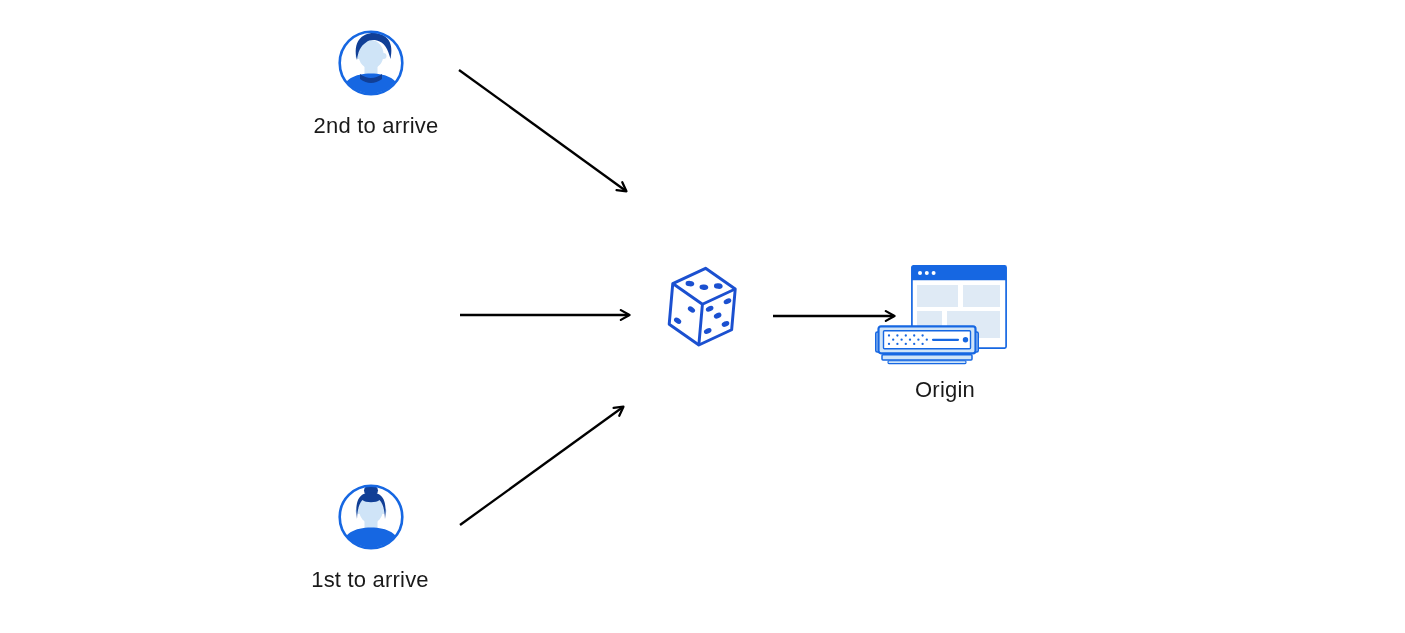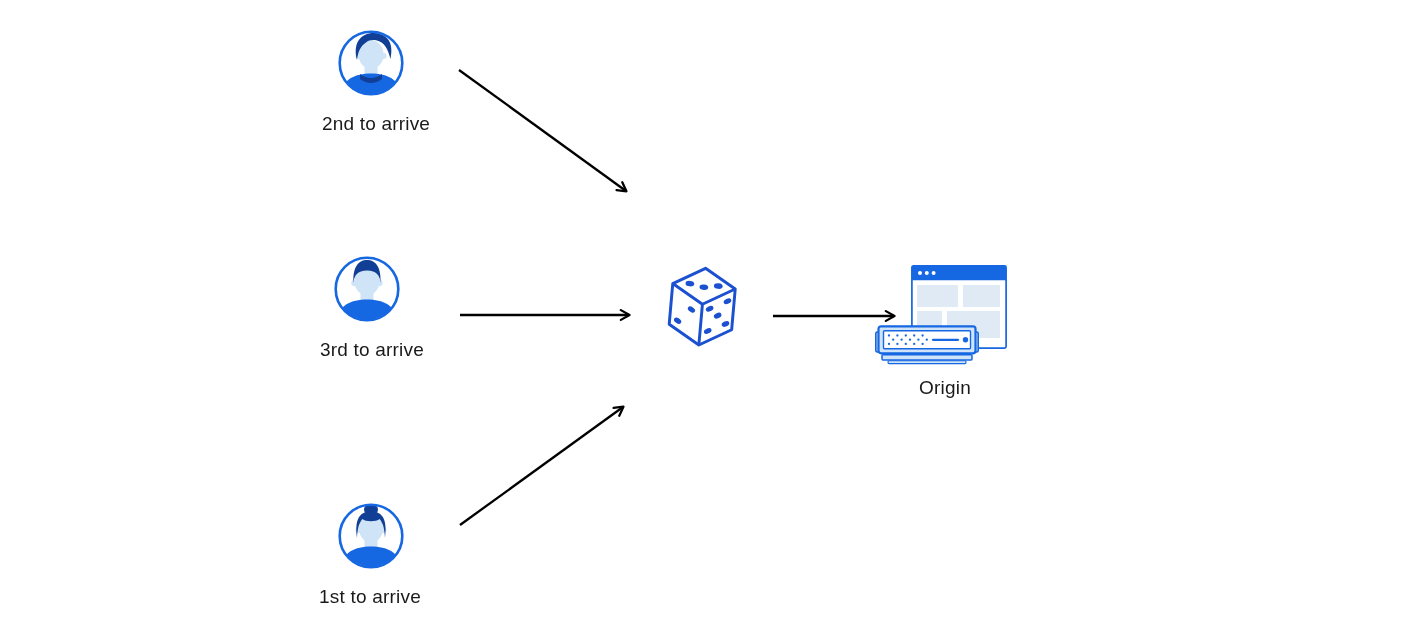--- a/index.html
+++ b/index.html
@@ -16,21 +16,21 @@
   html,body{margin:0;padding:0;}
   .canvas{
     position:relative;width:1405px;height:633px;
     background:var(--background);
     font-family:"Liberation Sans",sans-serif;
     overflow:hidden;
   }
   .node{position:absolute;}
   .node-label{
     position:absolute;transform:translateX(-50%);
-    font-size:19px;color:var(--label-text);
+    font-size:22px;color:var(--label-text);
     white-space:nowrap;letter-spacing:.2px;
   }
   .arrows{position:absolute;left:0;top:0;width:1405px;height:633px;}
   
   .f-white{fill:#ffffff;}
   .f-primary{fill:var(--primary-blue);}
   .f-navy{fill:var(--dark-navy);}
   .f-face{fill:var(--face-blue);}
   .f-light{fill:var(--light-blue-fill);}
   .f-pale{fill:var(--pale-blue-fill);}
@@ -79,42 +79,22 @@
         <circle cx="21.5" cy="27" r="3" class="f-face"></circle>
         <circle cx="46.5" cy="27" r="3" class="f-face"></circle>
         <ellipse cx="34" cy="25.5" rx="12.5" ry="14.5" class="f-face"></ellipse>
         <path d="M20,31 C15,12 26,3 38,4 C51,5.5 57,14 53.5,30 C51,20 47.5,13.5 40,11.5 C35.5,10.5 32,11 29,13.5 C23.5,17 21,23 20,31 Z" class="f-navy"></path>
       </g>
       <circle cx="34" cy="34" r="31.3" fill="none" class="s-primary" stroke-width="2.6"></circle>
     </svg>
     <div class="node-label" style="left:39px;top:84px;">2nd to arrive</div>
   </div>
 
-  <div class="node" style="left:333px;top:255px;">
-    <svg width="68" height="68" viewBox="0 0 68 68">
-      <defs>
-          <clipPath id="clip-b">
-            <circle cx="34" cy="34" r="30.6"></circle>
-          </clipPath>
-        </defs>
-      <circle cx="34" cy="34" r="30.6" class="f-white"></circle>
-      <g clip-path="url(#clip-b)">
-        <rect x="27.5" y="32" width="13" height="16" class="f-face"></rect>
-        <path d="M3,70 C3,52 16,44.5 34,44.5 C52,44.5 65,52 65,70 Z" class="f-primary"></path>
-        <circle cx="21.5" cy="28" r="3.2" class="f-face"></circle>
-        <circle cx="46.5" cy="28" r="3.2" class="f-face"></circle>
-        <ellipse cx="34" cy="26" rx="12.5" ry="14.5" class="f-face"></ellipse>
-        <path d="M20.5,28 C19.5,10 27,5 34,5 C41,5 48.5,10 47.5,28 C47,20.5 43.5,15.5 34,15.5 C24.5,15.5 21,20.5 20.5,28 Z" class="f-navy"></path>
-      </g>
-      <circle cx="34" cy="34" r="31.3" fill="none" class="s-primary" stroke-width="2.6"></circle>
-    </svg>
-    <div class="node-label" style="left:39px;top:84px;">3rd to arrive</div>
-  </div>
 
-  <div class="node" style="left:337px;top:502px;">
+  <div class="node" style="left:337px;top:483px;">
     <svg width="68" height="68" viewBox="0 0 68 68">
       <defs>
           <clipPath id="clip-c">
             <circle cx="34" cy="34" r="30.6"></circle>
           </clipPath>
         </defs>
       <circle cx="34" cy="34" r="30.6" class="f-white"></circle>
       <g clip-path="url(#clip-c)">
         <rect x="27.5" y="32" width="13" height="16" class="f-face"></rect>
         <path d="M3,70 C3,52 16,44.5 34,44.5 C52,44.5 65,52 65,70 Z" class="f-primary"></path>

